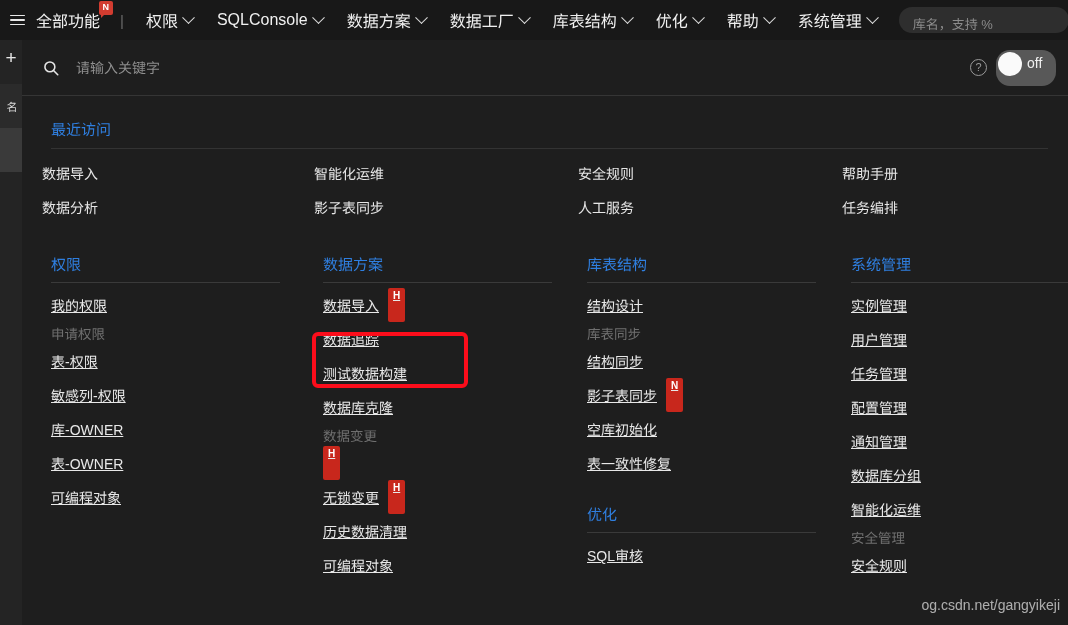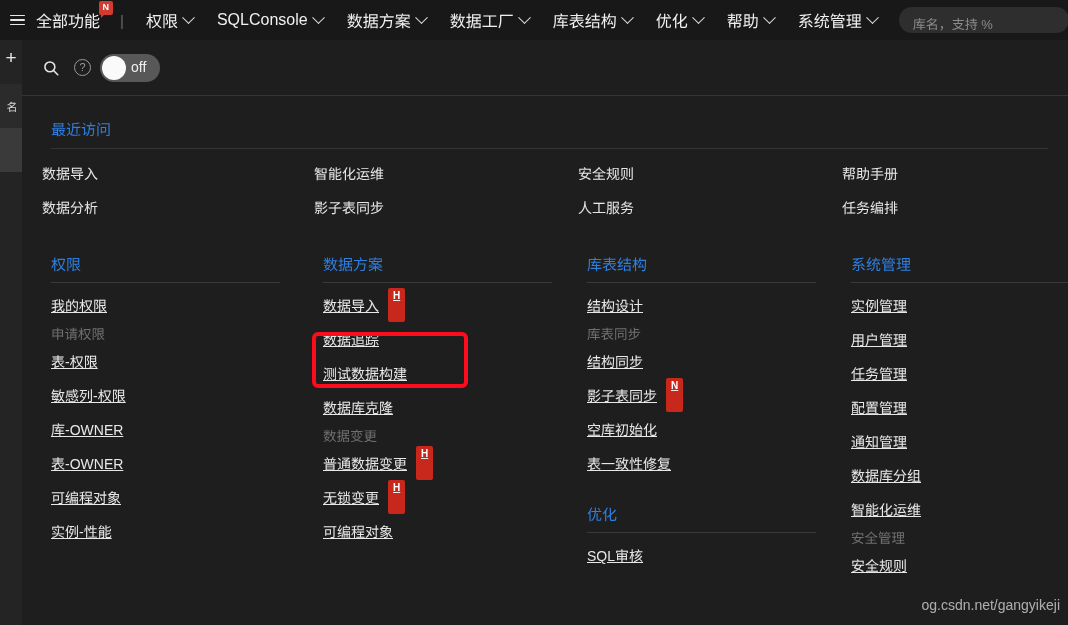--- a/index.html
+++ b/index.html
@@ -133,21 +133,21 @@
   }
   .search-input::placeholder { color:#8e8e8e; }
   .help-ico {
     width: 17px; height: 17px; border-radius: 50%;
     border: 1.4px solid #9a9a9a; color:#9a9a9a;
     font-size: 11px; line-height: 14px; text-align:center;
     flex:0 0 auto; margin-right: 9px; cursor:pointer;
   }
   .toggle {
     position: relative;
-    width: 60px; height: 28px;
+    width: 60px; height: 36px;
     border-radius: 14px;
     background: #585858;
     flex: 0 0 auto;
     cursor: pointer;
     margin-right: -8px;
   }
   .toggle .knob {
     position:absolute; top: 2px; left: 2px;
     width: 24px; height: 24px; border-radius: 50%;
     background: #fafafa;
@@ -294,20 +294,21 @@
     <div class="rail-tab active"></div>
   </div>
 
   <div class="panel">
 
     <div class="search-row">
       <svg class="search-ico" viewBox="0 0 24 24" fill="none" stroke="#e4e4e4" stroke-width="2.1">
         <circle cx="10.5" cy="10.5" r="6.6"></circle>
         <line x1="15.4" y1="15.4" x2="21" y2="21" stroke-linecap="round"></line>
       </svg>
+      <input class="search-input" type="text" placeholder="请输入关键字" style="">
       <div class="help-ico">?</div>
       <div class="toggle">
         <div class="knob"></div>
         <div class="tlabel">off</div>
       </div>
     </div>
 
     <div class="content">
 
       <div class="recent-title">最近访问</div>
@@ -342,23 +343,20 @@
             </div>
             <div class="item">
               <span>库-OWNER</span>
             </div>
             <div class="item">
               <span>表-OWNER</span>
             </div>
             <div class="item">
               <span>可编程对象</span>
             </div>
-            <div class="item">
-              <span>实例-性能</span>
-            </div>
           </div>
         </div>
 
         <div class="cell col-sections">
           <div class="sec-block">
             <div class="sec-title">数据方案</div>
             <div class="sec-rule"></div>
             <div class="item">
               <span>数据导入</span>
               <span class="tag">H</span>
@@ -367,26 +365,28 @@
               <span>数据追踪</span>
             </div>
             <div class="item">
               <span>测试数据构建</span>
             </div>
             <div class="item">
               <span>数据库克隆</span>
             </div>
             <div class="group-label">数据变更</div>
             <div class="item">
-              <span>普通数据变更</span>
               <span class="tag">H</span>
             </div>
             <div class="item">
               <span>无锁变更</span>
               <span class="tag">H</span>
+            </div>
+            <div class="item">
+              <span>历史数据清理</span>
             </div>
             <div class="item">
               <span>可编程对象</span>
             </div>
           </div>
         </div>
 
         <div class="cell col-sections">
           <div class="sec-block">
             <div class="sec-title">库表结构</div>

